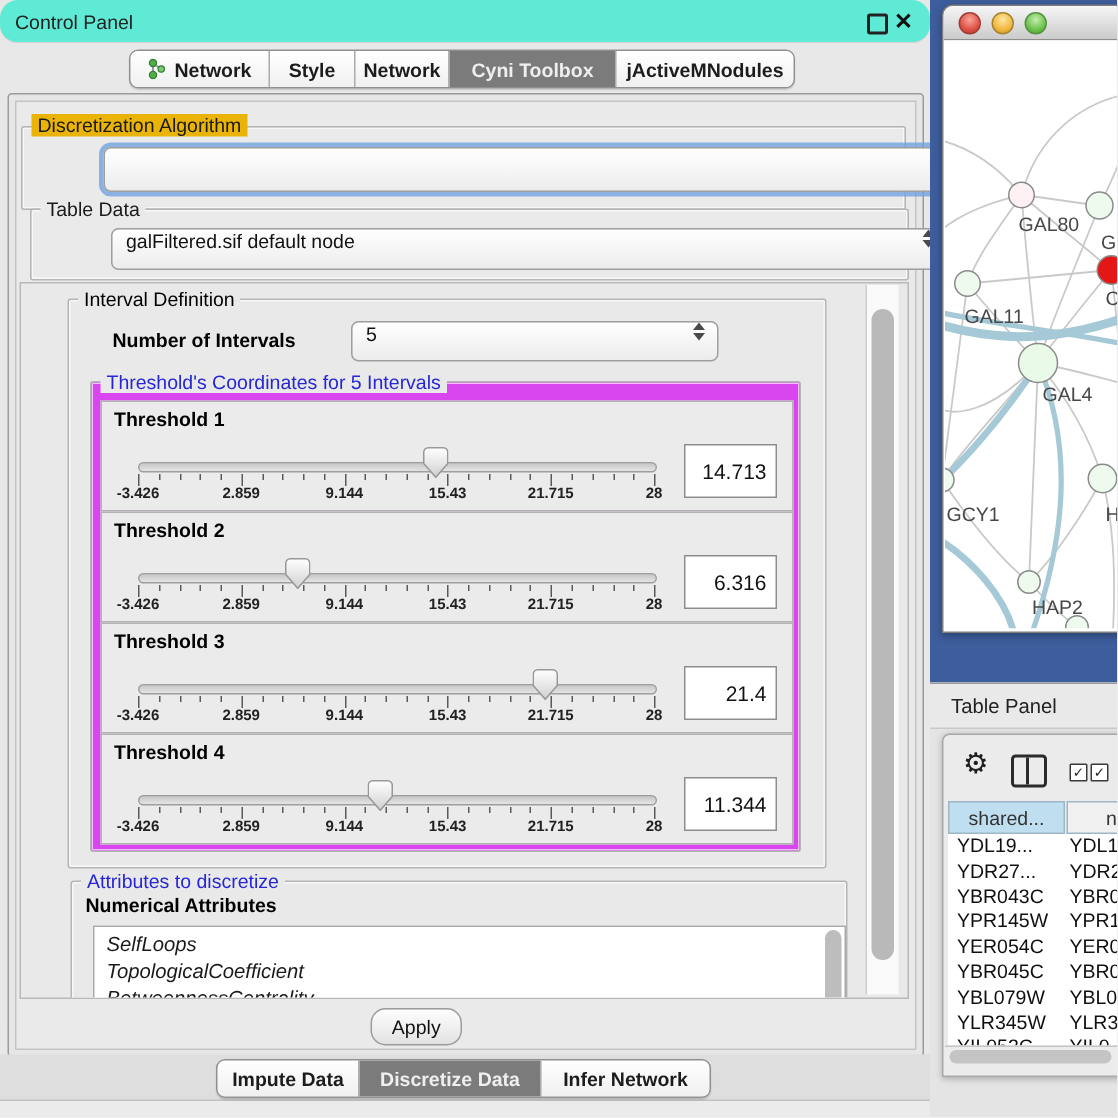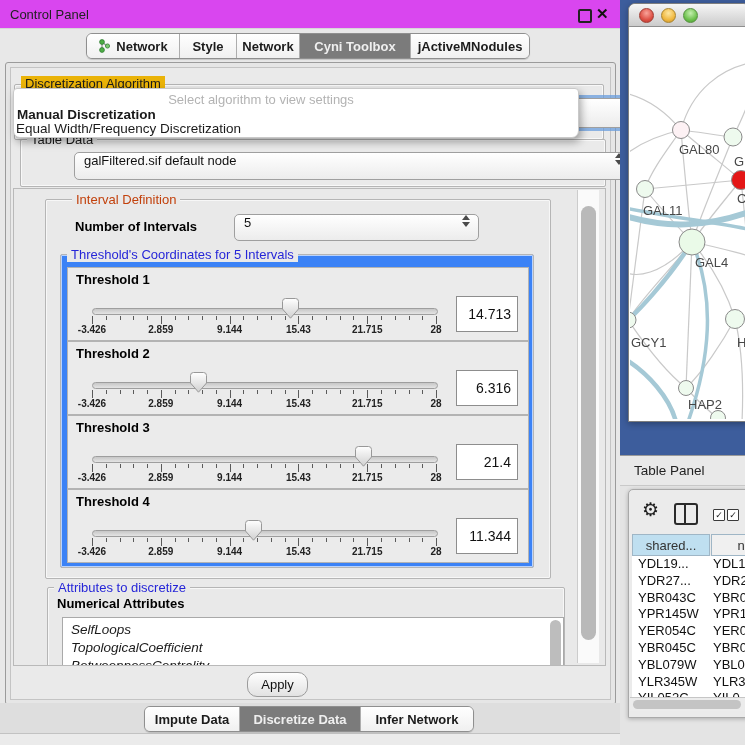--- a/index.html
+++ b/index.html
@@ -1,37 +1,37 @@
 <!DOCTYPE html>
 <html><head>
 <meta charset="utf-8">
 <style>
   html,body{margin:0;padding:0;}
   #root{position:relative;width:745px;height:745px;background:#e8e8e8;
         font-family:"Liberation Sans",sans-serif;font-size:13px;color:#1a1a1a;overflow:hidden;}
   .abs{position:absolute;}
   
-  #titlebar{left:0;top:0;width:620px;height:28px;background:#d946ef;border-bottom:1px solid #d6d6d6;}
+  #titlebar{left:0;top:0;width:620px;height:28px;background:#5eead4;border-bottom:1px solid #d6d6d6;border-radius:12px;}
   #titlebar .t{position:absolute;left:10px;top:7px;font-size:13px;color:#222;}
   #float-ic{position:absolute;left:578px;top:9px;width:10px;height:10px;border:2px solid #222;border-radius:2px;background:transparent;}
   #close-ic{position:absolute;left:596px;top:5px;font-size:15px;font-weight:bold;color:#111;}
   .tabgroup{display:flex;height:24px;border:1px solid #8f8f8f;border-radius:6px;overflow:hidden;
             box-shadow:0 1px 1px rgba(0,0,0,.15);}
   .tabgroup .seg{display:flex;align-items:center;justify-content:center;gap:5px;
             background:linear-gradient(#ffffff,#f0f0f0);font-weight:bold;font-size:13px;color:#1c1c1c;
             border-left:1px solid #adadad;cursor:default;}
   .tabgroup .seg:first-child{border-left:none;}
   .tabgroup .seg.sel{background:#7b7b7b;color:#efefef;}
   #toptabs{left:86px;top:33px;}
   #bottabs{left:144px;top:706px;}
   #outerpanel{left:5px;top:62px;width:609px;height:641px;background:#e6e6e6;border:1px solid #9b9b9b;border-radius:3px;}
   #innerpanel{left:10px;top:67px;width:599px;height:631px;background:#eaeaea;border:1px solid #c4c4c4;}
   .group{position:absolute;border:1px solid #b5b5b5;border-radius:2px;box-shadow:inset 0 0 0 1px rgba(255,255,255,.65);}
   .gtitle{position:absolute;top:-8px;left:6px;background:#eaeaea;padding:0 4px;font-size:13px;white-space:nowrap;}
-  .gtitle.green{color:#c2410c;margin-left:20px;}
+  .gtitle.green{color:#000000;}
   .gtitle.blue{color:#2626d8;}
   .combo{position:absolute;background:linear-gradient(#ffffff,#ececec);border:1px solid #9f9f9f;border-radius:5px;
          display:flex;align-items:flex-start;margin-left:47px;}
   .combo .val{padding-left:9px;font-size:13px;color:#111;flex:1;white-space:nowrap;overflow:hidden;}
   .arrows{width:14px;display:flex;flex-direction:column;align-items:center;justify-content:center;gap:2px;margin-right:5px;}
   .arrows i{width:0;height:0;border-left:4px solid transparent;border-right:4px solid transparent;display:block;}
   .arrows i.up{border-bottom:5px solid #4a4a4a;}
   .arrows i.dn{border-top:5px solid #4a4a4a;}
   #algo-combo{left:22px;top:98px;width:578px;height:28px;box-shadow:0 0 0 3px rgba(106,158,222,.75);}
   #popup{left:13px;top:88px;width:564px;height:48px;background:#fff;border:1px solid #c9c9c9;border-radius:4px 4px 7px 7px;
@@ -166,21 +166,21 @@
       <span class="gtitle green" style="background:#e9e9e9">Interval Definition</span>
       <span class="blabel" style="left:29px;top:19px">Number of Intervals</span>
       <div class="combo" style="left:141px;top:14px;width:243px;height:25px">
         <span class="val">5</span>
         <span class="arrows">
             <i class="up"></i>
             <i class="dn"></i>
           </span>
       </div>
 
-      <div class="group" style="left:14px;top:54px;width:472px;height:312px;background:#3b82f6">
+      <div class="group" style="left:14px;top:54px;width:472px;height:312px;background:#d946ef">
         <span class="gtitle blue" style="background:#e9e9e9">Threshold's Coordinates for 5 Intervals</span>
         <div id="threshold-items">
             <div class="tbox" style="top:12px">
               <span class="blabel" style="left:8px;top:4px;position:absolute">Threshold 1</span>
               <div class="track"></div>
               <div class="tick" style="left:24.0px;top:48px;height:8px"></div>
               <div class="tick" style="left:37.8px;top:48px;height:4px"></div>
               <div class="tick" style="left:51.5px;top:48px;height:4px"></div>
               <div class="tick" style="left:65.3px;top:48px;height:4px"></div>
               <div class="tick" style="left:79.0px;top:48px;height:4px"></div>
@@ -348,25 +348,20 @@
       <div class="item" style="top:4px">SelfLoops</div>
           <div class="item" style="top:22px">TopologicalCoefficient</div>
           <div class="item" style="top:40px">BetweennessCentrality</div>
         </div>
     </div>
     <div id="vscroll">
       <div class="thumb"></div>
     </div>
   </div>
 
-  <div id="popup" class="abs">
-    <div class="ph">Select algorithm to view settings</div>
-    <div class="o1">Manual Discretization</div>
-    <div class="o2">Equal Width/Frequency Discretization</div>
-  </div>
 
   <button id="apply" class="abs">Apply</button>
 
   <div id="botline1" class="abs"></div>
   <div id="botstrip" class="abs"></div>
 
   <div id="bottabs" class="abs tabgroup">
     <div class="seg" style="width:94px">
       <span>Impute Data</span>
     </div>

